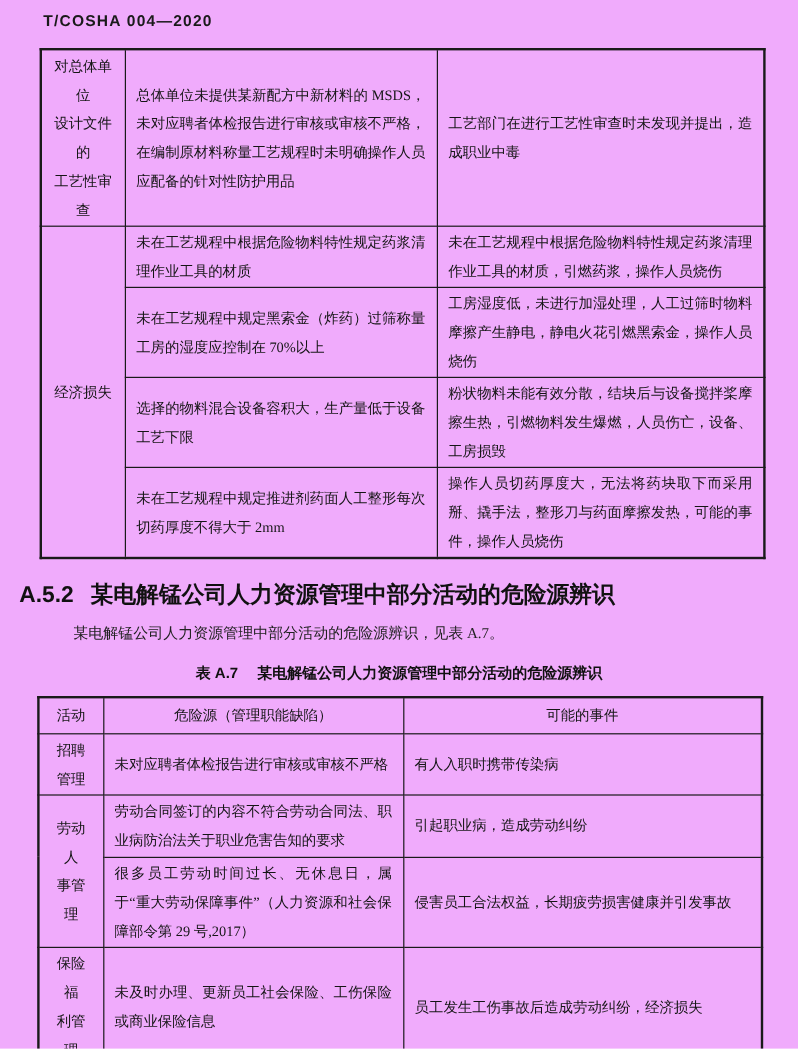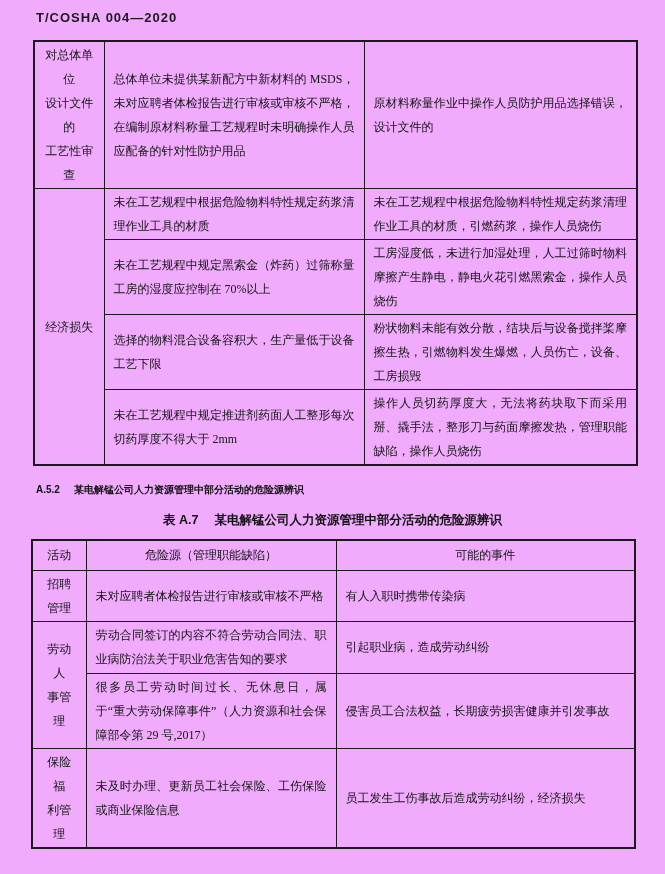--- a/index.html
+++ b/index.html
@@ -55,24 +55,24 @@
   .t1r4 td{height:46px;}
   .t1r5 td{height:62px;}
 
   .t2h  td{height:30px;}
   .t2r1 td{height:30px;}
   .t2r2 td{height:52px;}
   .t2r3 td{height:48px;}
   .t2r4 td{height:46px;}
 
   .section-heading{
-    margin:17px 0 0 36px;
+    margin:17px 0 0 16px;
     font-family:"Liberation Sans", sans-serif;
     font-weight:bold;
-    font-size:10px;
+    font-size:19px;
     color:#111;
   }
   .section-heading .num{ margin-right:14px; }
   .body-paragraph{
     margin:9px 36px 0 36px;
     text-indent:2em;
     font-size:12.5px;
     line-height:20px;
     color:#222;
   }
@@ -98,46 +98,47 @@
         <col class="t1c1">
         <col class="t1c2">
         <col class="t1c3">
       </colgroup>
     <tbody>
       <tr class="t1r1">
         <td class="group">对总体单位
 设计文件的
 工艺性审查</td>
         <td class="cellL">总体单位未提供某新配方中新材料的 MSDS，未对应聘者体检报告进行审核或审核不严格，在编制原材料称量工艺规程时未明确操作人员应配备的针对性防护用品</td>
-        <td class="cellL">原材料称量作业中操作人员防护用品选择错误，设计文件的</td>
+        <td class="cellL">工艺部门在进行工艺性审查时未发现并提出，造成职业中毒</td>
       </tr>
       <tr class="t1r2">
         <td class="group" rowspan="4">经济损失</td>
         <td class="cellL">未在工艺规程中根据危险物料特性规定药浆清理作业工具的材质</td>
         <td class="cellL">未在工艺规程中根据危险物料特性规定药浆清理作业工具的材质，引燃药浆，操作人员烧伤</td>
       </tr>
       <tr class="t1r3">
         <td class="cellL">未在工艺规程中规定黑索金（炸药）过筛称量工房的湿度应控制在 70%以上</td>
         <td class="cellL">工房湿度低，未进行加湿处理，人工过筛时物料摩擦产生静电，静电火花引燃黑索金，操作人员烧伤</td>
       </tr>
       <tr class="t1r4">
         <td class="cellL">选择的物料混合设备容积大，生产量低于设备工艺下限</td>
         <td class="cellL">粉状物料未能有效分散，结块后与设备搅拌桨摩擦生热，引燃物料发生爆燃，人员伤亡，设备、工房损毁</td>
       </tr>
       <tr class="t1r5">
         <td class="cellL">未在工艺规程中规定推进剂药面人工整形每次切药厚度不得大于 2mm</td>
-        <td class="cellL">操作人员切药厚度大，无法将药块取下而采用掰、撬手法，整形刀与药面摩擦发热，管理职能缺陷，操作人员烧伤</td>
+        <td class="cellL">操作人员切药厚度大，无法将药块取下而采用掰、撬手法，整形刀与药面摩擦发热，可能的事件，操作人员烧伤</td>
       </tr>
     </tbody>
   </table>
 
   <div class="section-heading">
     <span class="num">A.5.2</span><span>某电解锰公司人力资源管理中部分活动的危险源辨识</span>
   </div>
 
+  <p class="body-paragraph">某电解锰公司人力资源管理中部分活动的危险源辨识，见表 A.7。</p>
 
   <div class="table-caption">
     <span class="cap-label">表 A.7</span><span>某电解锰公司人力资源管理中部分活动的危险源辨识</span>
   </div>
 
   <table class="doc-table" id="table2">
     <colgroup>
         <col class="t2c1">
         <col class="t2c2">
         <col class="t2c3">

